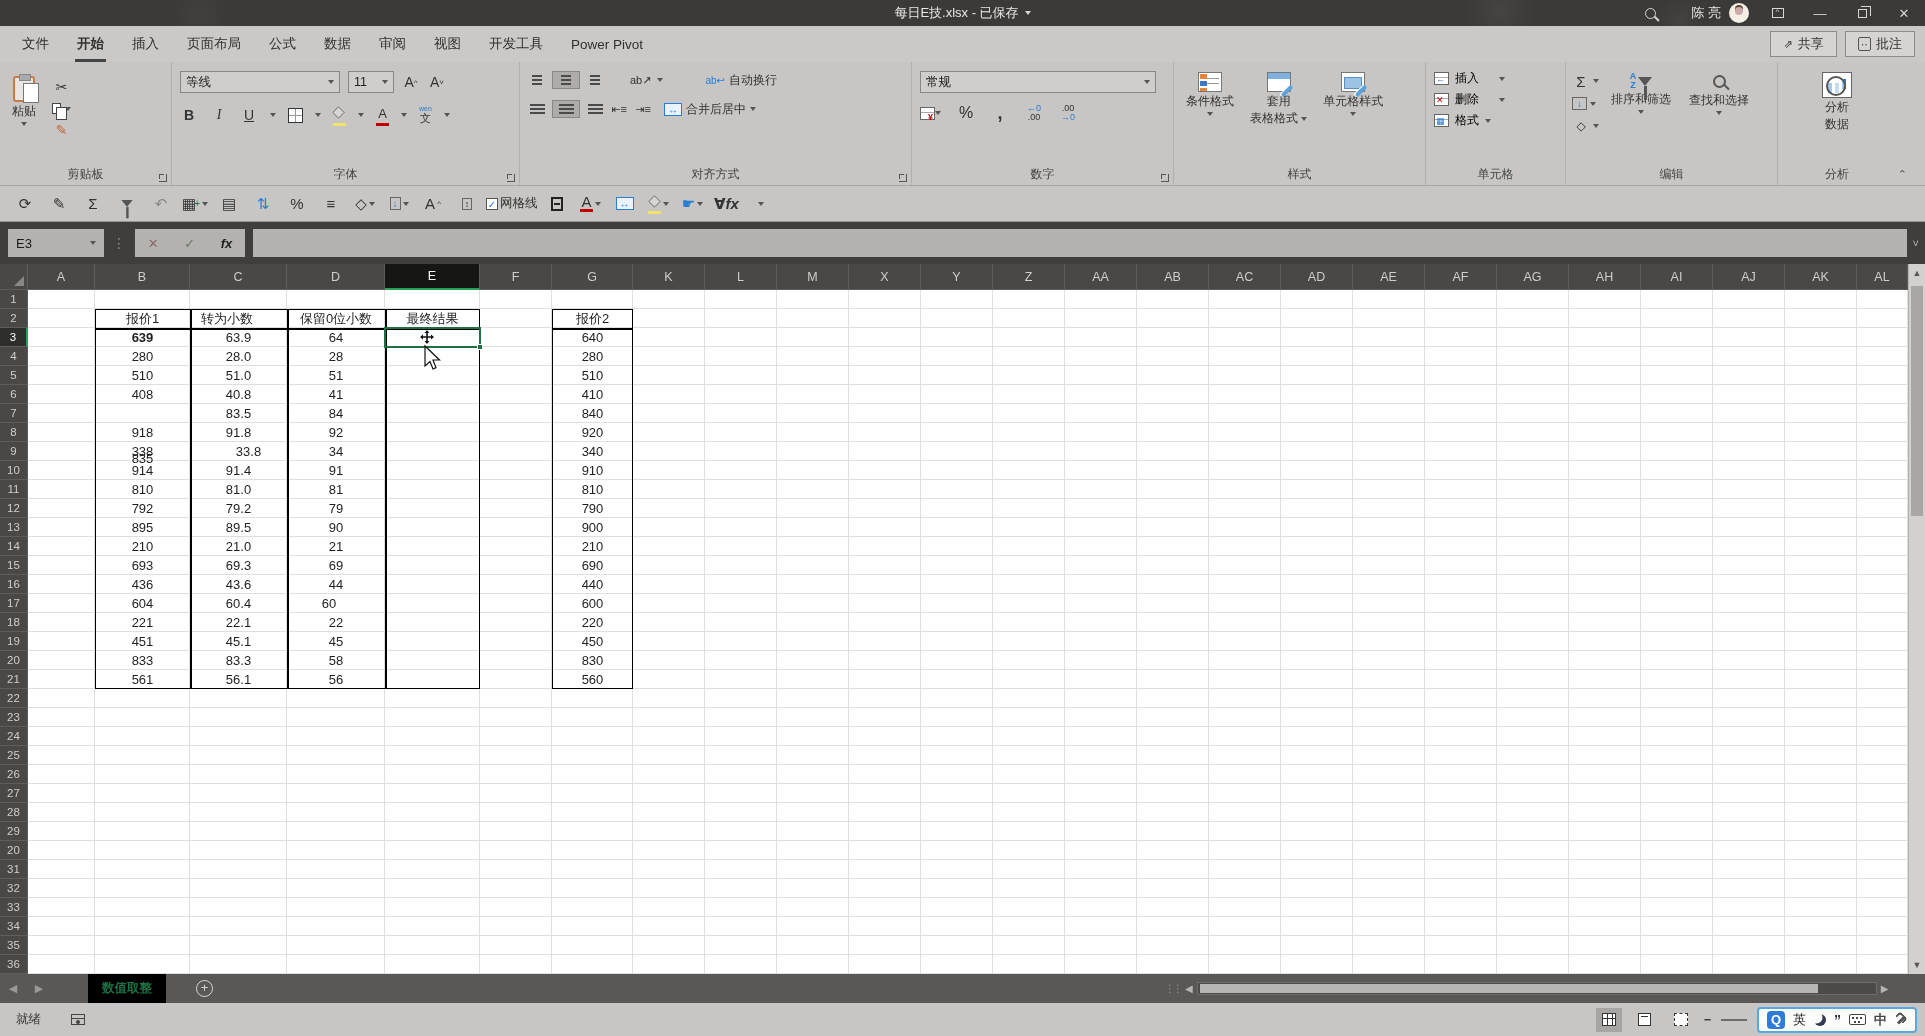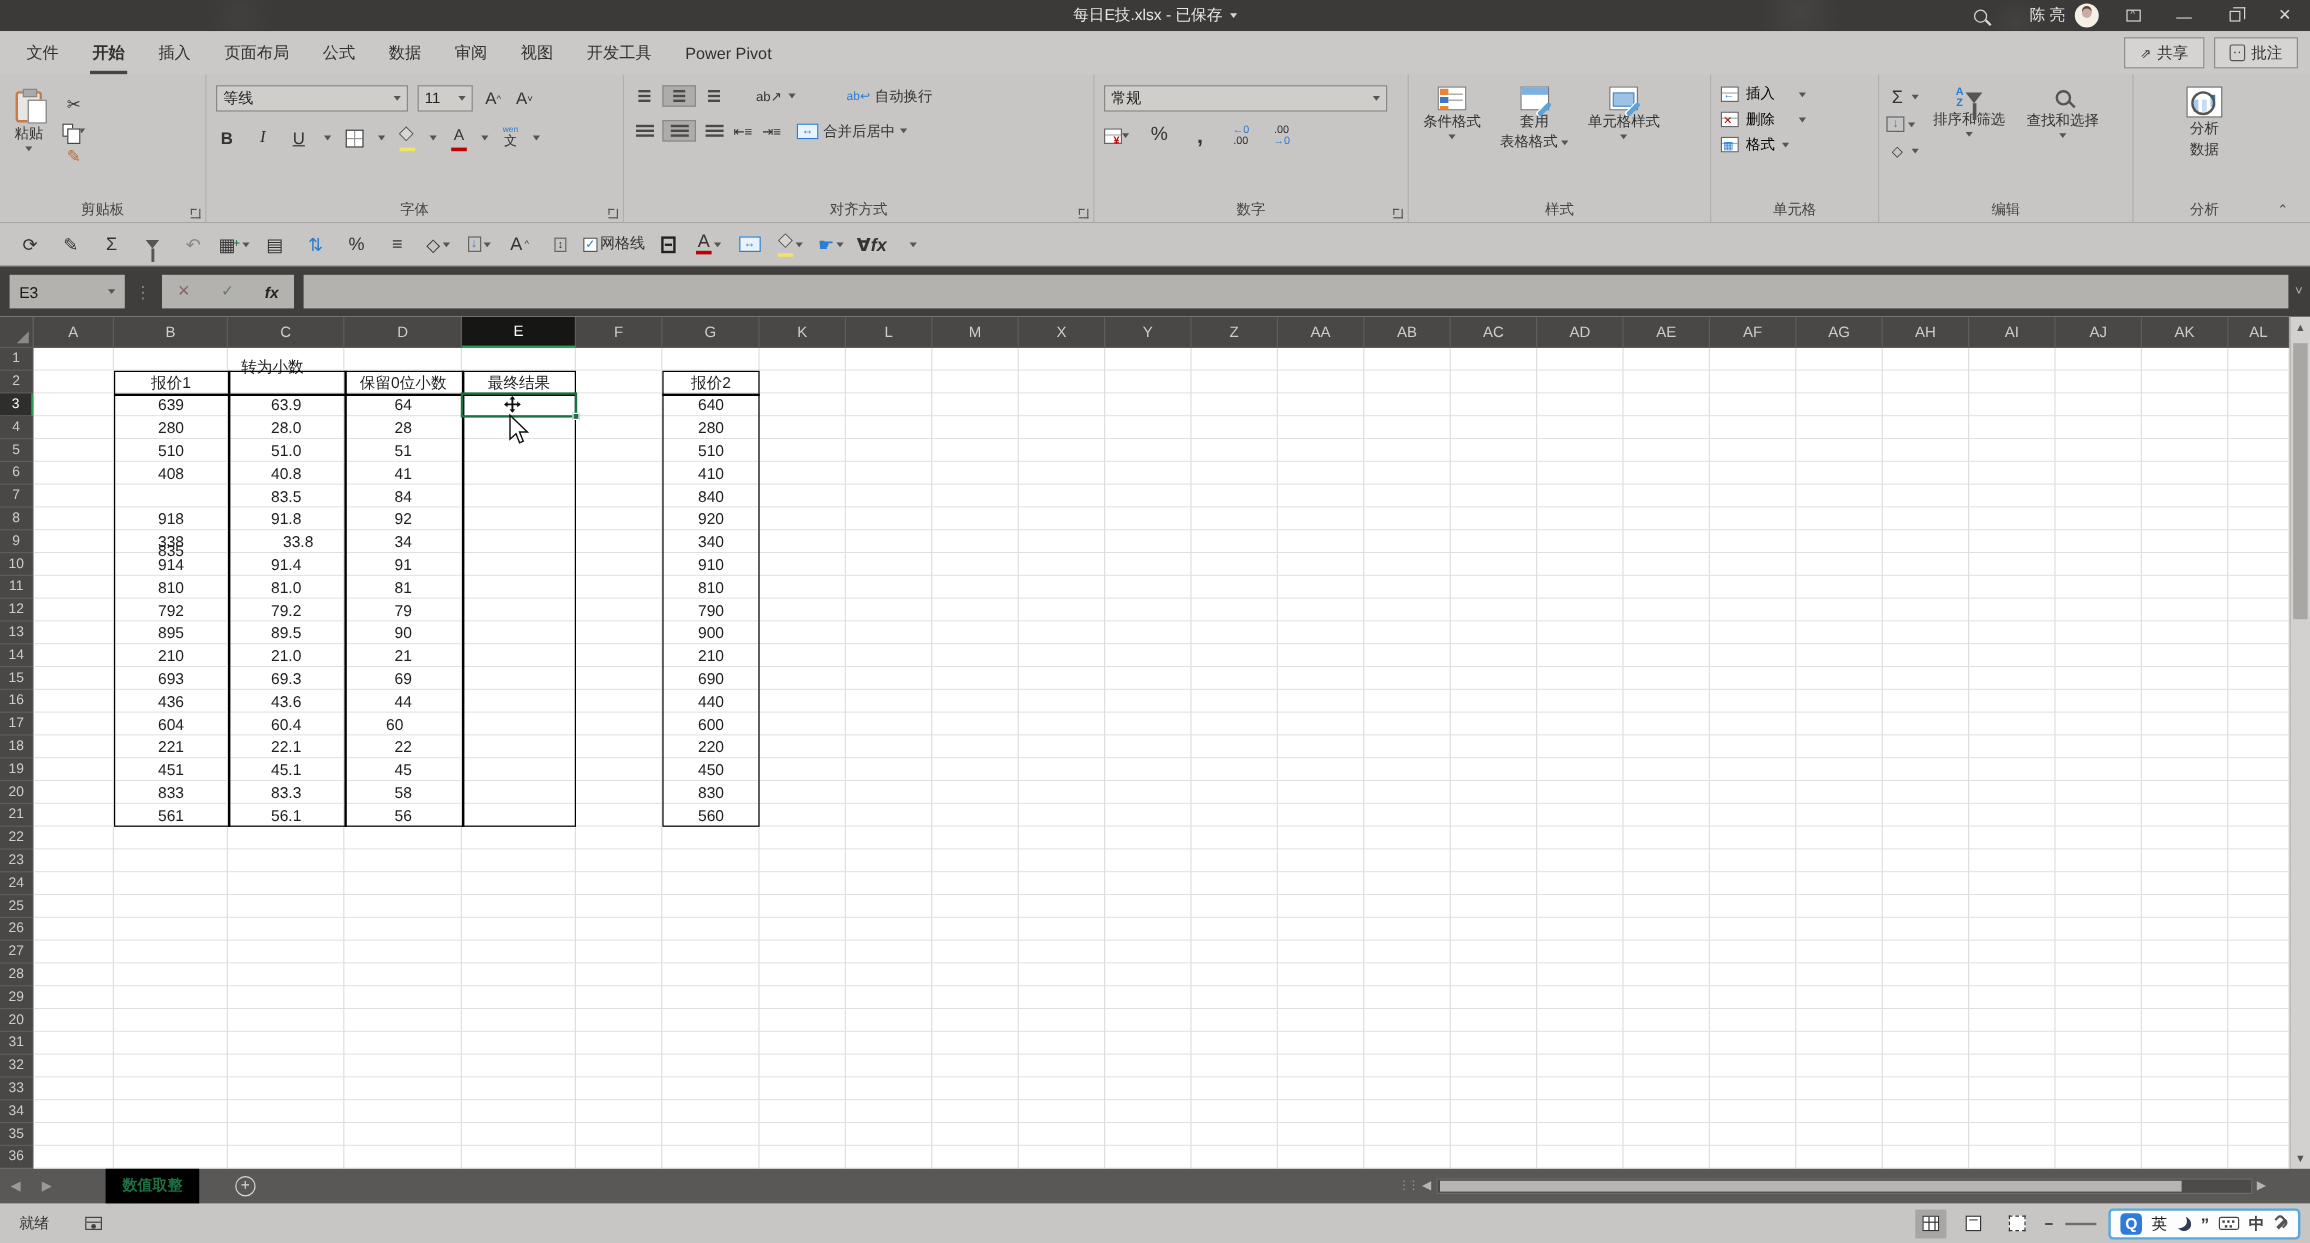--- a/index.html
+++ b/index.html
@@ -575,24 +575,24 @@
         <div class="vline" style="left: 1396px;"></div>
         <div class="vline" style="left: 1468px;"></div>
         <div class="vline" style="left: 1540px;"></div>
         <div class="vline" style="left: 1612px;"></div>
         <div class="vline" style="left: 1684px;"></div>
         <div class="vline" style="left: 1756px;"></div>
         <div class="vline" style="left: 1828px;"></div>
         <div class="vline" style="left: 1879px;"></div>
       </div>
   <div class="cellspan" style="left: 95px; top: 45px; width: 95px;">报价1</div>
-      <div class="cellspan" style="left: 190px; top: 32px; width: 74px;">转为小数</div>
+      <div class="cellspan" style="left: 190px; top: 45px; width: 74px;">转为小数</div>
       <div class="cellspan" style="left: 287px; top: 45px; width: 98px;">保留0位小数</div>
       <div class="cellspan" style="left: 385px; top: 45px; width: 95px;">最终结果</div>
-      <div class="cellspan" style="left: 95px; top: 64px; width: 95px;">639</div>
+      <div class="cellspan" style="left: 95px; top: 64px; width: 95px; font-weight: bold;">639</div>
       <div class="cellspan" style="left: 95px; top: 83px; width: 95px;">280</div>
       <div class="cellspan" style="left: 95px; top: 102px; width: 95px;">510</div>
       <div class="cellspan" style="left: 95px; top: 121px; width: 95px;">408</div>
       <div class="cellspan" style="left: 95px; top: 140px; width: 95px; margin-top: 45px;">835</div>
       <div class="cellspan" style="left: 95px; top: 159px; width: 95px;">918</div>
       <div class="cellspan" style="left: 95px; top: 178px; width: 95px;">338</div>
       <div class="cellspan" style="left: 95px; top: 197px; width: 95px;">914</div>
       <div class="cellspan" style="left: 95px; top: 216px; width: 95px;">810</div>
       <div class="cellspan" style="left: 95px; top: 235px; width: 95px;">792</div>
       <div class="cellspan" style="left: 95px; top: 254px; width: 95px;">895</div>

